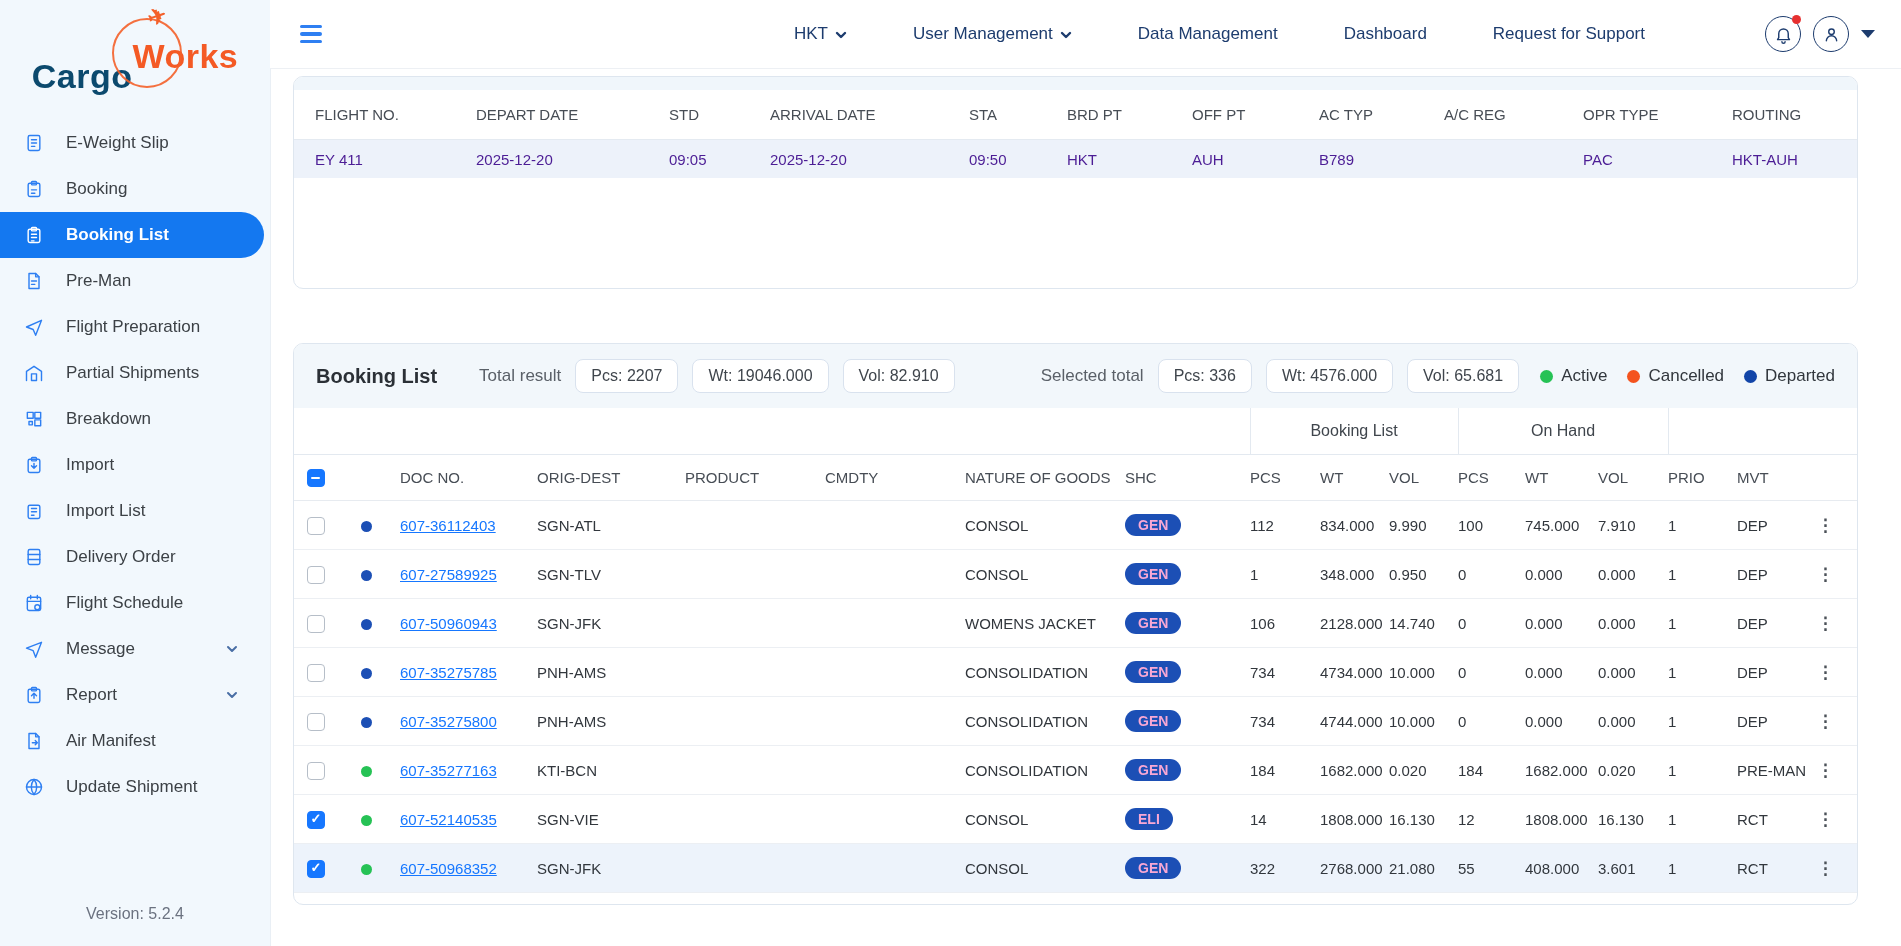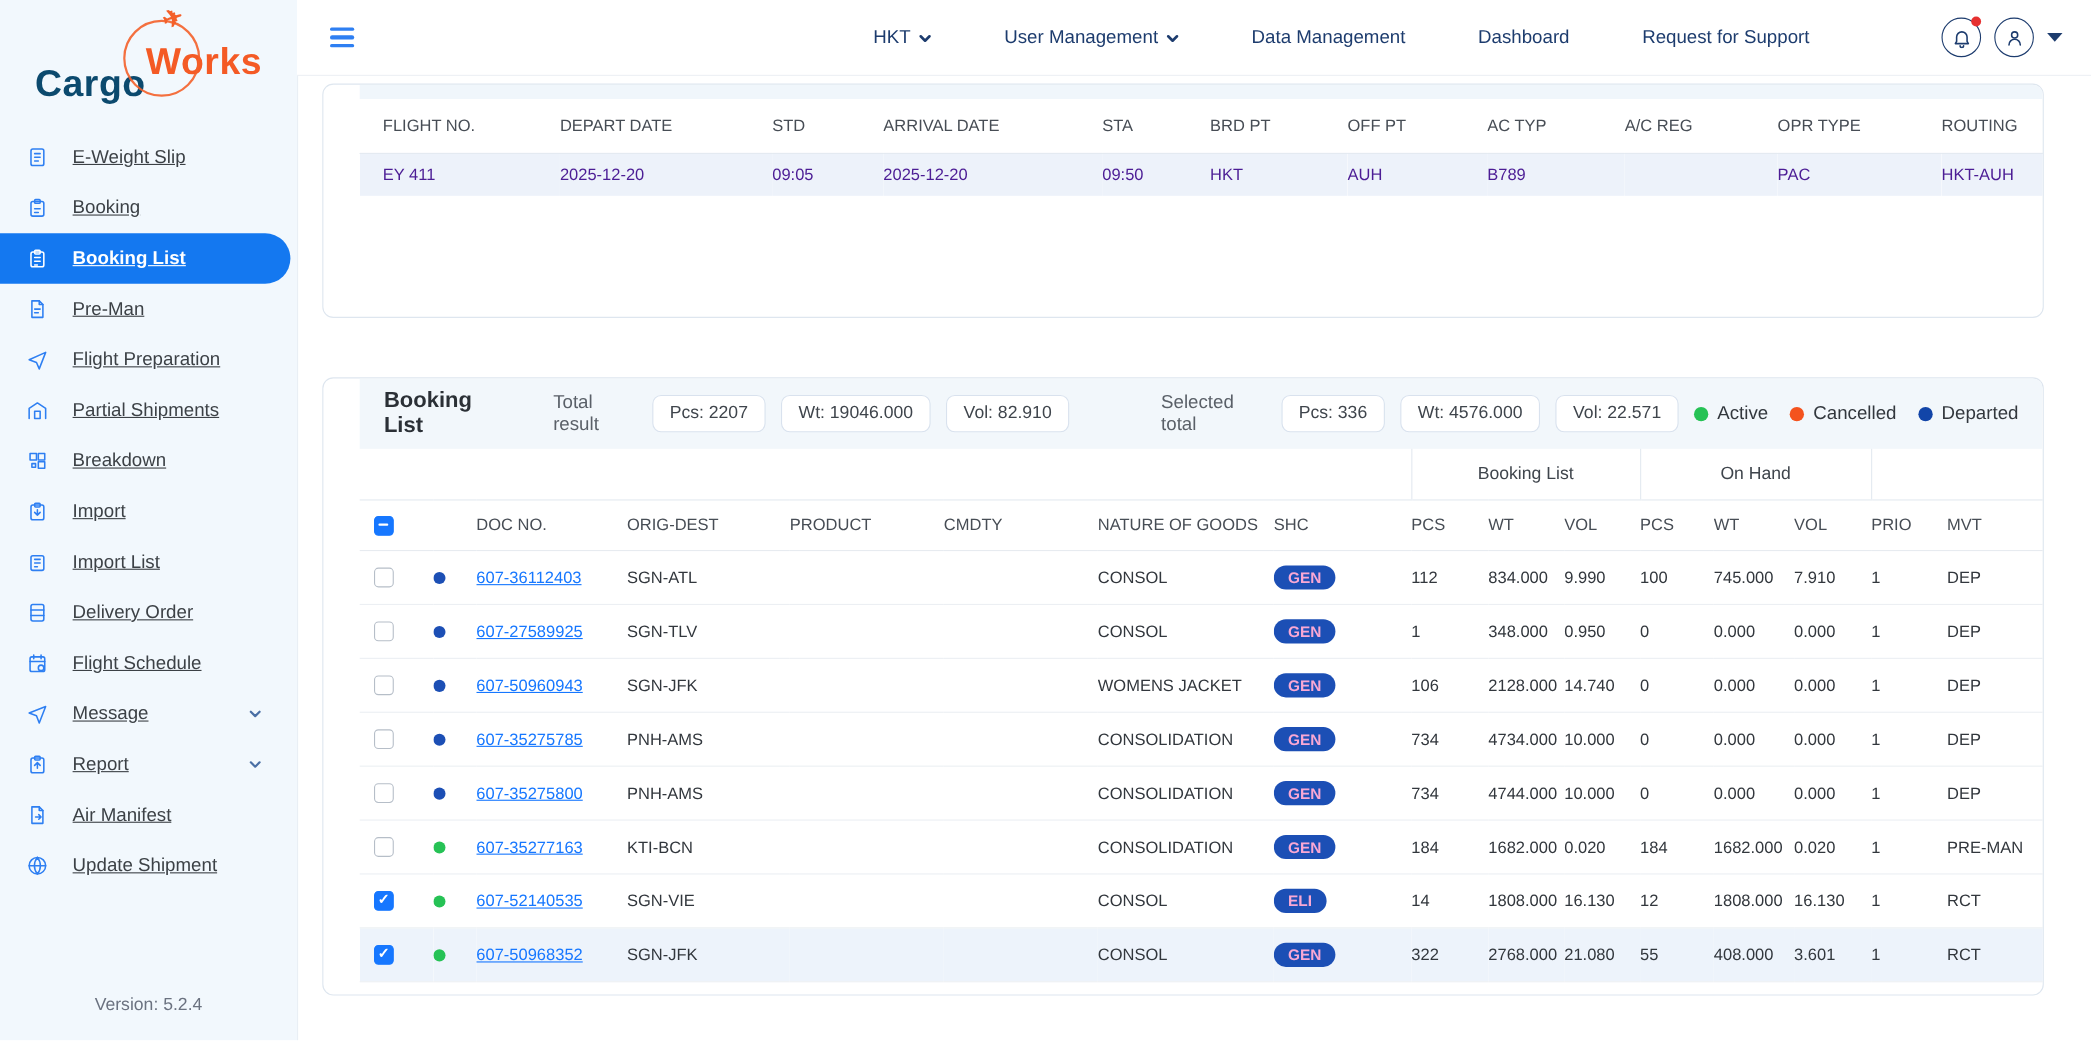--- a/index.html
+++ b/index.html
@@ -11,21 +11,21 @@
            border-right:1px solid #e9eff5;display:flex;flex-direction:column;}
   .logo{position:relative;height:112px;display:flex;align-items:center;justify-content:center;
         font-size:34px;font-weight:bold;letter-spacing:.5px;}
   .logo .blue{color:#0c4a6e;margin-top:40px;}
   .logo .orange{color:#f45a25;}
   .logo .orbit{position:absolute;left:112px;top:18px;width:66px;height:66px;border:2.5px solid #f4602a;
                border-radius:50%;opacity:.9;}
   .logo .plane{position:absolute;left:148px;top:4px;color:#f4602a;font-size:22px;transform:rotate(-18deg);}
   .menu{flex:1;display:flex;flex-direction:column;padding-top:8px;}
   .item{position:relative;height:46px;display:flex;align-items:center;gap:22px;padding-left:24px;
-        margin-right:6px;font-size:17px;color:#3c4146;cursor:pointer;text-decoration:underline;}
+        margin-right:6px;font-size:17px;color:#3c4146;cursor:pointer;}
   .item .icn{width:20px;height:20px;stroke:#2e7ff2;fill:none;stroke-width:1.7;
              stroke-linecap:round;stroke-linejoin:round;flex:0 0 auto;}
   .item.active{background:#1478f0;color:#fff;font-weight:bold;border-radius:0 24px 24px 0;}
   .item.active .icn{stroke:#fff;}
   .item .chev{margin-left:auto;margin-right:26px;width:12px;height:12px;stroke:#4a6fa5;
               fill:none;stroke-width:2;stroke-linecap:round;stroke-linejoin:round;}
   .version{height:64px;display:flex;align-items:center;justify-content:center;
            color:#6b7280;font-size:16px;}
 
   
@@ -42,21 +42,21 @@
   .ring{position:relative;width:36px;height:36px;border:1.6px solid #1d3c6e;border-radius:50%;
         display:flex;align-items:center;justify-content:center;cursor:pointer;box-sizing:border-box;}
   .ring svg{width:19px;height:19px;stroke:#1d3c6e;fill:none;stroke-width:1.8;
             stroke-linecap:round;stroke-linejoin:round;}
   .ring .reddot{position:absolute;right:-1px;top:-2px;width:9px;height:9px;background:#e63030;border-radius:50%;}
   .caret{width:0;height:0;border-left:7px solid transparent;border-right:7px solid transparent;
          border-top:8px solid #1d3c6e;cursor:pointer;}
 
   
   .card{position:absolute;left:293px;width:1565px;background:#fff;border:1px solid #dee6ef;
-        border-radius:10px;box-sizing:border-box;overflow:hidden;padding-left:33px;}
+        border-radius:10px;box-sizing:border-box;overflow:hidden;}
   .card1{top:76px;height:213px;}
   .card2{top:343px;height:562px;}
   .tintstrip{height:13px;background:#f0f6fb;}
 
   table{border-collapse:collapse;table-layout:fixed;width:1563px;}
   th,td{padding:0;text-align:left;font-weight:400;overflow:hidden;white-space:nowrap;}
 
   
   .ftable th{height:49px;font-size:15px;color:#474d55;border-bottom:1px solid #e4eaf1;}
   .ftable td{height:38px;font-size:15px;color:#4c1d95;background:#edf2fa;}
@@ -333,21 +333,21 @@
     <div class="bhead">
       <span class="btitle">Booking List</span>
       <span class="blabel">Total result</span>
       <span class="chip">Pcs: 2207</span>
       <span class="chip">Wt: 19046.000</span>
       <span class="chip">Vol: 82.910</span>
       <span class="sel-gap"></span>
       <span class="blabel">Selected total</span>
       <span class="chip">Pcs: 336</span>
       <span class="chip">Wt: 4576.000</span>
-      <span class="chip">Vol: 22.571</span>
+      <span class="chip">Vol: 65.681</span>
       <span class="legend">
         <span class="lg">
             <span class="ldot green"></span>
             <span>Active</span>
           </span>
         <span class="lg">
             <span class="ldot orange"></span>
             <span>Cancelled</span>
           </span>
         <span class="lg">

